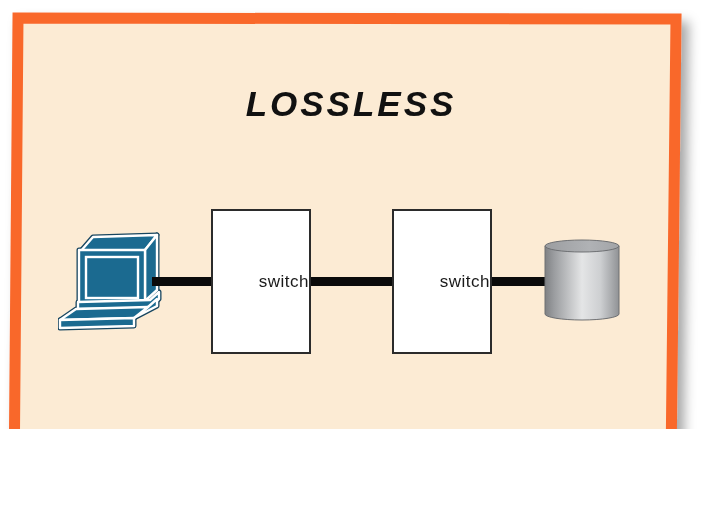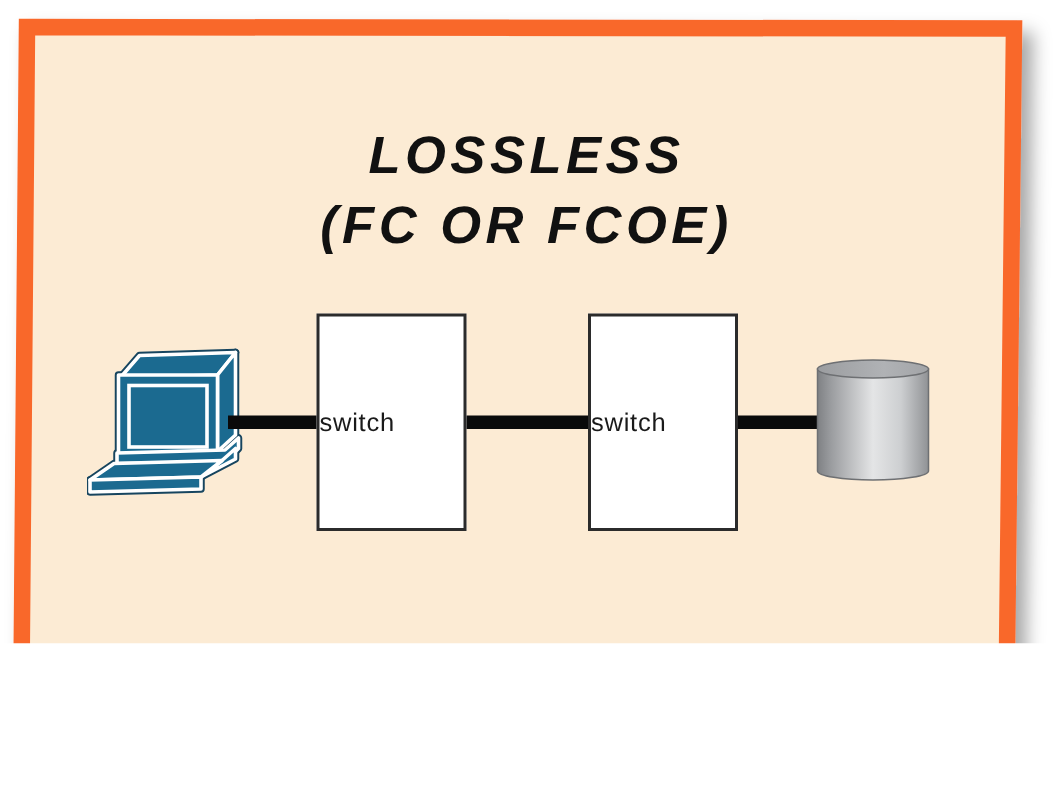--- a/index.html
+++ b/index.html
@@ -37,21 +37,21 @@
     white-space: nowrap;
   }
   .node-box {
     position: absolute;
     width: 96px;
     height: 141px;
     background: #ffffff;
     border: 2px solid #2b2b2b;
     display: flex;
     align-items: center;
-    justify-content: flex-start;
+    justify-content: flex-end;
   }
   .node-box .node-label {
     font-size: 17px;
     color: #1a1a1a;
     letter-spacing: 0.5px;
   }
   #switch1 { left: 211px; top: 209px; }
   #switch2 { left: 392px; top: 209px; }
   .link {
     position: absolute;
@@ -86,21 +86,20 @@
     <defs>
       <filter id="panelShadow" x="-10%" y="-10%" width="125%" height="125%">
         <feDropShadow dx="7" dy="8" stdDeviation="6" flood-color="#000000" flood-opacity="0.35"></feDropShadow>
       </filter>
     </defs>
     <path d="M 18 18 L 676 19 L 671 466 L 322 459 L 263 486 L 217 456 L 168 485 L 120 453 L 14 491 Z" fill="#FCEBD4" stroke="#F9672B" stroke-width="11" stroke-linejoin="miter" stroke-miterlimit="6" filter="url(#panelShadow)"></path>
   </svg>
 
   <div class="title">
     <div>LOSSLESS</div>
-    <div>(FC OR FCOE)</div>
   </div>
 
   <svg class="workstation-svg" viewBox="0 0 115 110" xmlns="http://www.w3.org/2000/svg">
 
     <g fill="none" stroke="#17455F" stroke-width="5" stroke-linejoin="round">
       <polygon points="22,22 87,20 99,5 35,7"></polygon>
       <polygon points="87,20 99,5 99,60 87,71"></polygon>
       <rect x="21" y="20" width="66" height="55"></rect>
       <polygon points="20,72 92,70 101,62 101,69 92,78 20,79"></polygon>
       <polygon points="90,77 99,69 99,76 76,88"></polygon>

